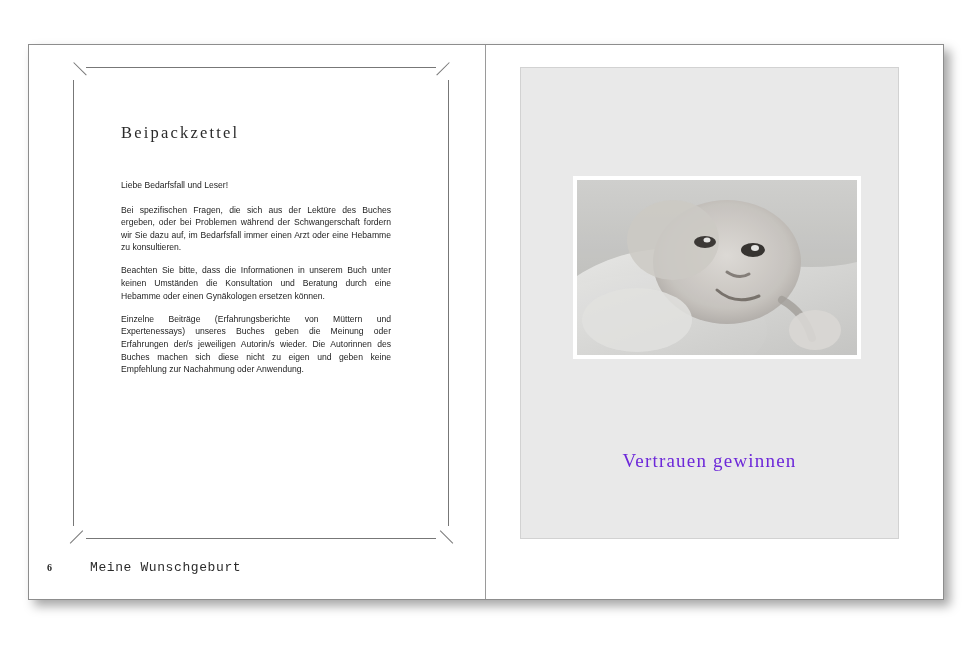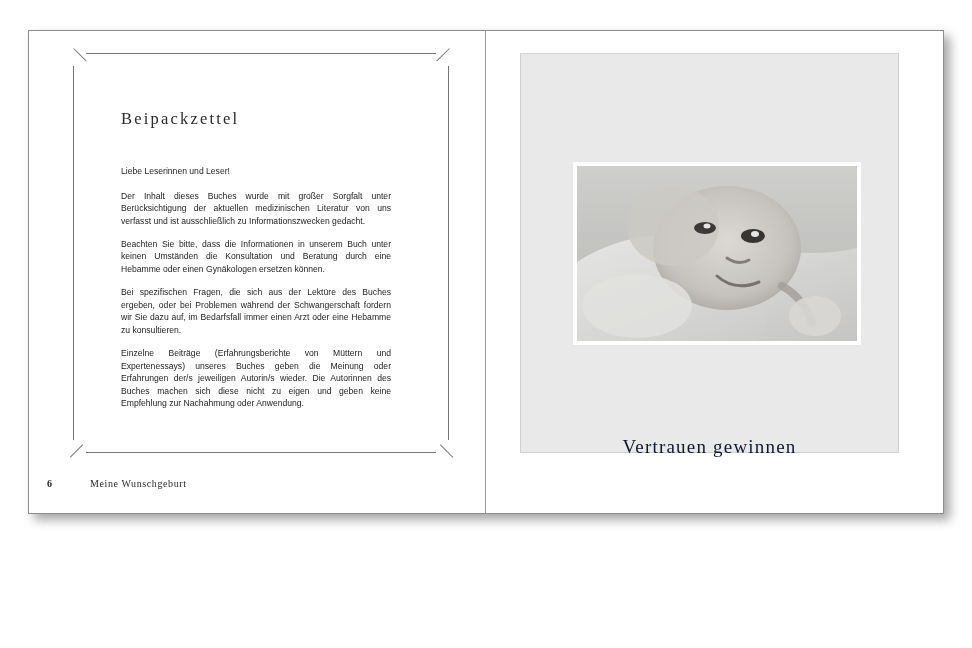--- a/index.html
+++ b/index.html
@@ -18,23 +18,23 @@
     position: relative;
     width: 972px;
     height: 648px;
     background: #ffffff;
   }
 
   
   .spread {
     position: absolute;
     left: 28px;
-    top: 30px;
+    top: 44px;
     width: 916px;
-    height: 484px;
+    height: 556px;
     background: #ffffff;
     border: 1px solid #8d8d8d;
     box-shadow: 6px 6px 10px rgba(0,0,0,0.35);
     box-sizing: border-box;
     display: flex;
   }
 
   .page {
     position: relative;
     box-sizing: border-box;
@@ -123,22 +123,22 @@
     align-items: baseline;
     gap: 38px;
   }
   .folio {
     font-family: "Liberation Serif", serif;
     font-size: 10px;
     font-weight: bold;
     color: #1d1d1d;
   }
   .running-head {
-    font-family: Liberation Serif, serif;
-    font-size: 10px;
+    font-family: Liberation Mono, monospace;
+    font-size: 13px;
     letter-spacing: 0.6px;
     color: #2b2b2b;
   }
 
   
   .right-panel {
     position: absolute;
     left: 34px;
     top: 22px;
     right: 44px;
@@ -168,44 +168,43 @@
 
   .section-title {
     position: absolute;
     left: 0;
     right: 0;
     top: 382px;
     text-align: center;
     font-family: "Liberation Serif", serif;
     font-size: 19px;
     letter-spacing: 1.2px;
-    color: #0f172a;
+    color: #6d28d9;
   }
 </style>
 </head>
 <body>
 
 <div class="stage">
   <div class="spread">
 
     <div class="page page-left">
       <div class="left-frame">
         <span class="corner tl"></span>
         <span class="corner tr"></span>
         <span class="corner bl"></span>
         <span class="corner br"></span>
       </div>
 
       <div class="left-content">
         <h1 class="doc-title">Beipackzettel</h1>
 
-        <p class="para salutation">Liebe Leserinnen und Leser!</p>
-        <p class="para">Der Inhalt dieses Buches wurde mit großer Sorgfalt unter Berücksichtigung der aktuellen medizinischen Literatur von uns verfasst und ist ausschließlich zu Informationszwecken gedacht.</p>
+        <p class="para salutation">Liebe Bedarfsfall und Leser!</p>
+        <p class="para">Bei spezifischen Fragen, die sich aus der Lektüre des Buches ergeben, oder bei Problemen während der Schwangerschaft fordern wir Sie dazu auf, im Bedarfsfall immer einen Arzt oder eine Hebamme zu konsultieren.</p>
         <p class="para">Beachten Sie bitte, dass die Informationen in unserem Buch unter keinen Umständen die Konsultation und Beratung durch eine Hebamme oder einen Gynäkologen ersetzen können.</p>
-        <p class="para">Bei spezifischen Fragen, die sich aus der Lektüre des Buches ergeben, oder bei Problemen während der Schwangerschaft fordern wir Sie dazu auf, im Bedarfsfall immer einen Arzt oder eine Hebamme zu konsultieren.</p>
         <p class="para">Einzelne Beiträge (Erfahrungsberichte von Müttern und Expertenessays) unseres Buches geben die Meinung oder Erfahrungen der/s jeweiligen Autorin/s wieder. Die Autorinnen des Buches machen sich diese nicht zu eigen und geben keine Empfehlung zur Nachahmung oder Anwendung.</p>
       </div>
 
       <div class="footer">
         <span class="folio">6</span>
         <span class="running-head">Meine Wunschgeburt</span>
       </div>
     </div>
 
     <div class="page page-right">

